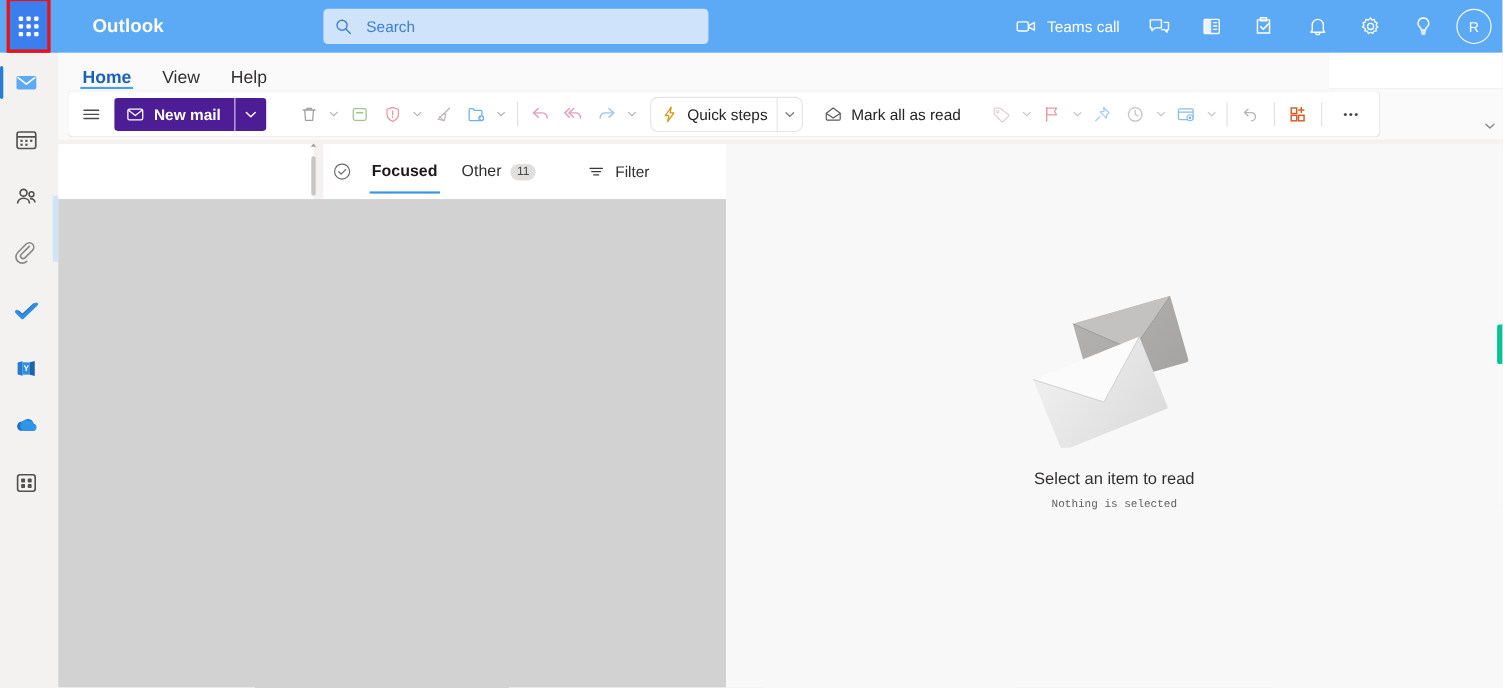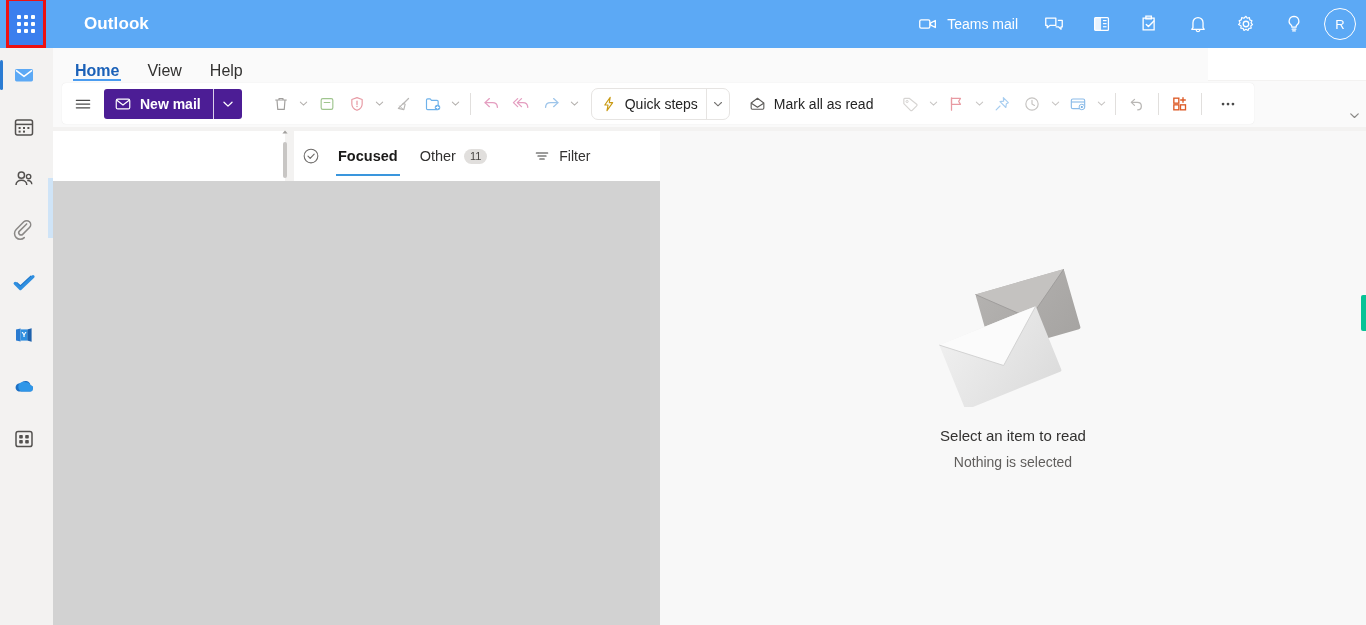--- a/index.html
+++ b/index.html
@@ -157,21 +157,21 @@
   }
 
   
   .reading {
     position: absolute; left: 660px; top: 131px; width: 706px; height: 494px;
     background: #f8f8f8; display: flex; flex-direction: column; align-items: center;
     justify-content: flex-start; padding-top: 136px;
   }
   .env-wrap { width: 180px; height: 140px; position: relative; }
   .rtitle { margin-top: 20px; font-size: 15px; font-weight: normal; color: #323130; }
-  .rsub { margin-top: 10px; font-size: 14px; color: #605e5c; }
+  .rsub { margin-top: 10px; font-size: 10px; color: #605e5c; font-family: Liberation Mono, monospace; }
 
   .green-strip {
     position: absolute; right: 0; top: 295px; width: 5px; height: 36px;
     background: #07c396; border-radius: 2px 0 0 2px;
   }
 </style>
 </head>
 <body>
 
 <div class="app">
@@ -187,29 +187,36 @@
           <i></i>
           <i></i>
           <i></i>
           <i></i>
           <i></i>
       </span>
     </div>
 
     <div class="brand">Outlook</div>
 
+    <div class="search">
+      <svg class="mag" viewBox="0 0 20 20">
+        <circle cx="8.2" cy="8.2" r="5.4" fill="none" stroke="#3d7fd4" stroke-width="1.5"></circle>
+        <line x1="12.3" y1="12.3" x2="17" y2="17" stroke="#3d7fd4" stroke-width="1.5" stroke-linecap="round"></line>
+      </svg>
+      <span class="ph">Search</span>
+    </div>
 
     <div class="hdr-right">
 
       <div class="hbtn teams">
         <svg width="22" height="22" viewBox="0 0 24 24">
           <rect x="3" y="7.5" width="11" height="9" rx="1.6" fill="none" stroke="#fff" stroke-width="1.4"></rect>
           <path d="M14.6 11 L20 8.2 V15.8 L14.6 13 Z" fill="none" stroke="#fff" stroke-width="1.4" stroke-linejoin="round"></path>
         </svg>
-        <span>Teams mail</span>
+        <span>Teams call</span>
       </div>
 
       <div class="hbtn">
         <svg width="22" height="22" viewBox="0 0 24 24">
           <path d="M3 5.5h11v8H7.6L4.6 16.2V13.5H3z" fill="none" stroke="#fff" stroke-width="1.4" stroke-linejoin="round"></path>
           <path d="M16.2 8h4.8v7.2h-1.3v2.5l-2.6-2.5h-3.3" fill="none" stroke="#fff" stroke-width="1.4" stroke-linejoin="round"></path>
         </svg>
       </div>
 
       <div class="hbtn">

